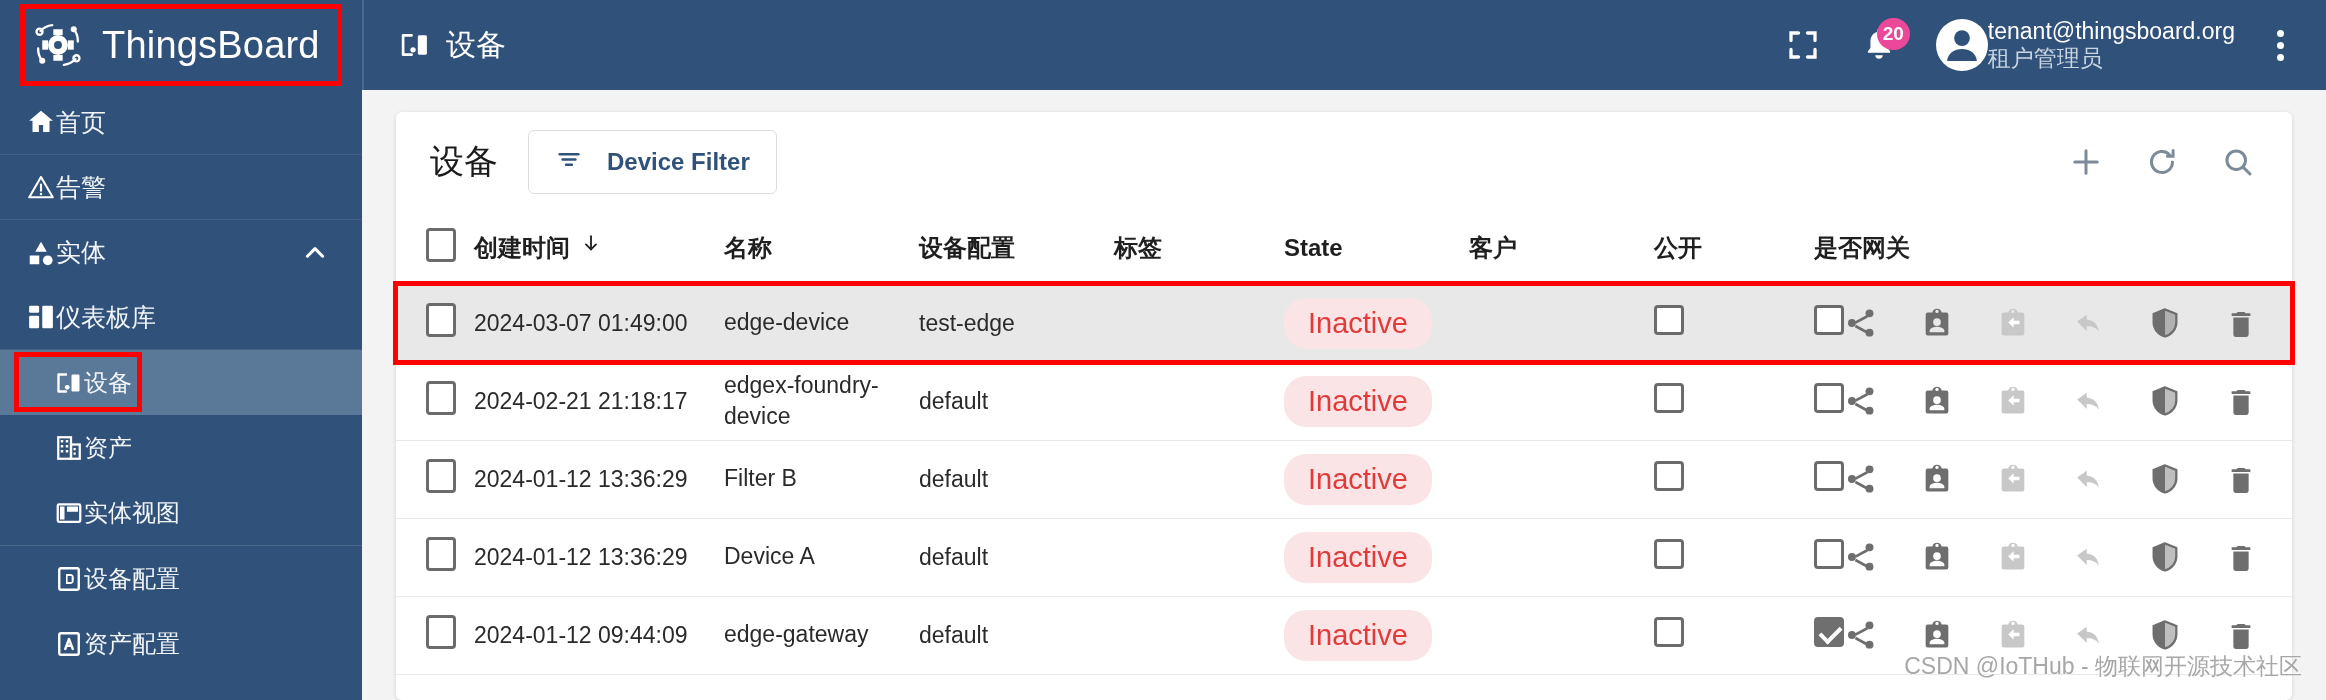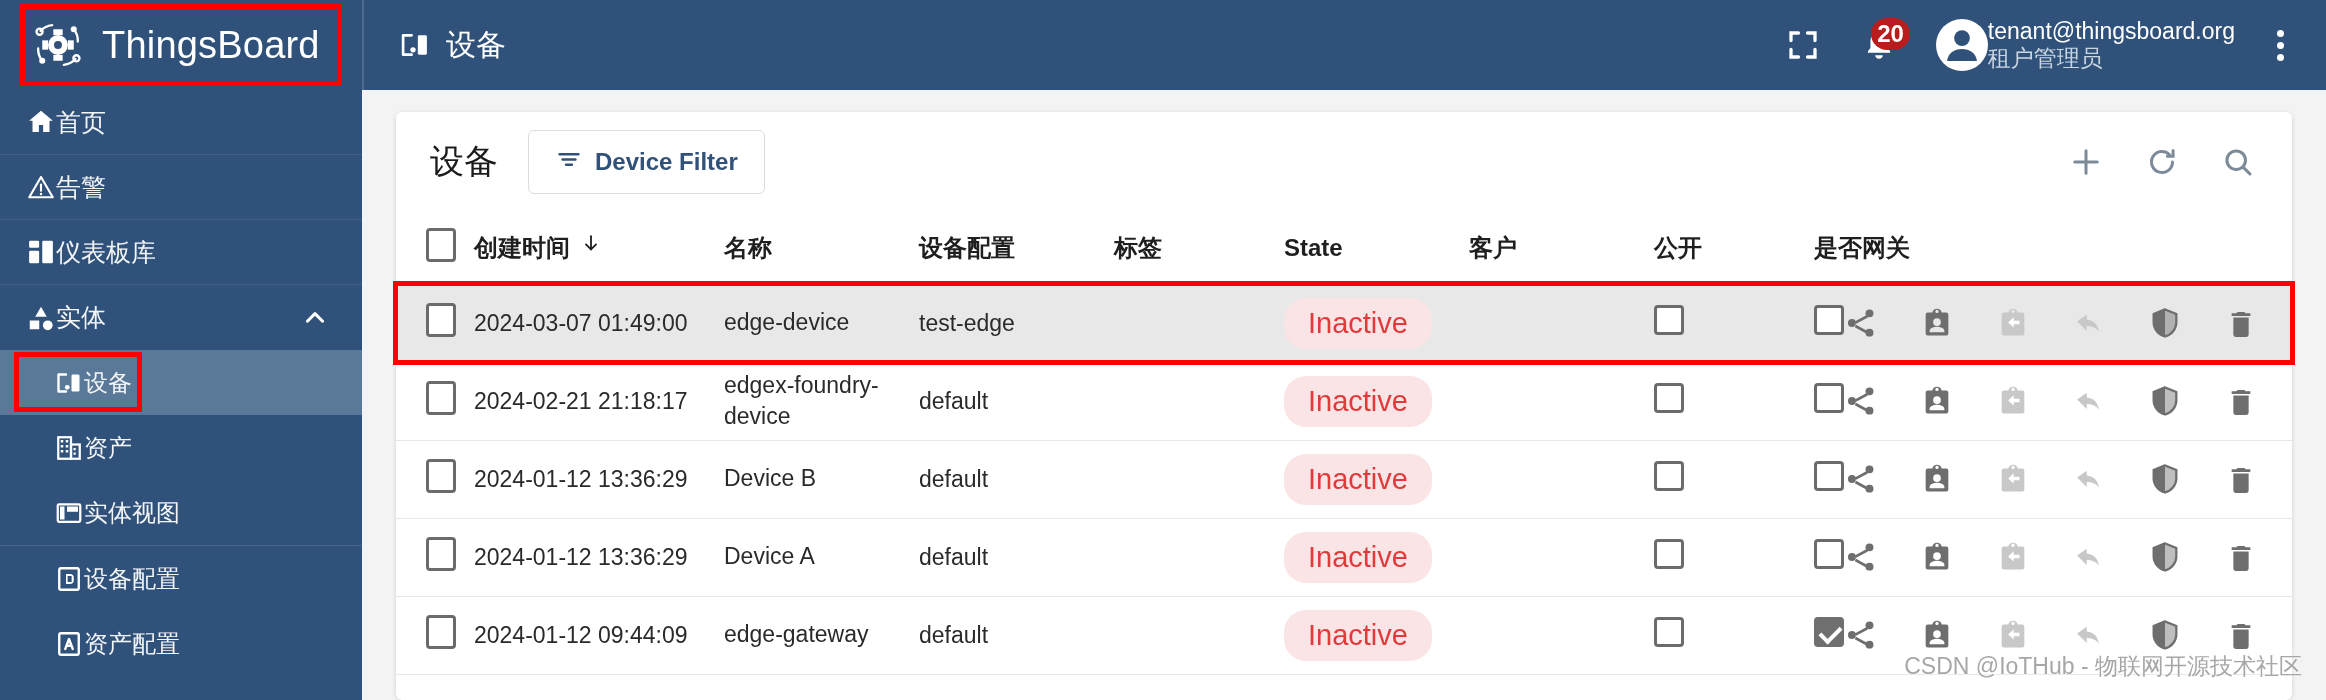--- a/index.html
+++ b/index.html
@@ -56,22 +56,22 @@
     display: flex; align-items: center; padding: 0 30px 0 34px;
     border-left: 2px solid rgba(255,255,255,.14);
   }
   .page-title { display: flex; align-items: center; gap: 14px; color: #fff; font-size: 30px; }
   .page-title .ti { width: 34px; height: 34px; }
   .topbar-spacer { flex: 1 1 auto; }
   .tb-actions { display: flex; align-items: center; gap: 30px; }
   .icon-btn { width: 46px; height: 46px; display: flex; align-items: center; justify-content: center; position: relative; }
   .badge {
     position: absolute; top: -4px; right: -8px; min-width: 32px; height: 32px;
-    background: #b91c1c; color: #fff; border-radius: 16px;
-    font-size: 24px; font-weight: 700; display: flex; align-items: center; justify-content: center; padding: 0 6px;
+    background: #ec4899; color: #fff; border-radius: 16px;
+    font-size: 19px; font-weight: 700; display: flex; align-items: center; justify-content: center; padding: 0 6px;
   }
   .user-block { display: flex; align-items: center; margin-left: 4px; }
   .avatar {
     width: 52px; height: 52px; border-radius: 50%; background: #fff;
     display: flex; align-items: center; justify-content: center; flex: 0 0 52px;
   }
   .user-text { display: flex; flex-direction: column; justify-content: center; line-height: 1.18; }
   .user-email { font-size: 23px; color: #ffffff; }
   .user-role { font-size: 23px; color: #c9d6e2; }
   .kebab { display: flex; flex-direction: column; gap: 5px; align-items: center; padding: 6px 12px; }
@@ -80,21 +80,21 @@
   
   #content { flex: 1 1 auto; background: #f3f3f3; padding: 22px 34px 0 34px; min-height: 0; }
   #card {
     background: #fff; border-radius: 6px; height: 100%;
     box-shadow: 0 1px 4px rgba(0,0,0,.14); display: flex; flex-direction: column;
     overflow: hidden;
   }
   .card-toolbar { height: 100px; flex: 0 0 100px; display: flex; align-items: center; padding: 0 30px 0 34px; }
   .card-title { font-size: 34px; color: #1b1b1b; margin-right: 30px; white-space: nowrap; }
   .filter-btn {
-    display: flex; align-items: center; gap: 12px;
+    display: flex; align-items: center; gap: 24px;
     border: 1px solid #dadce0; border-radius: 6px;
     padding: 14px 26px; background: #fff;
     font-size: 24px; font-weight: 700; color: #305179; white-space: nowrap;
   }
   .toolbar-spacer { flex: 1 1 auto; }
   .toolbar-icons { display: flex; align-items: center; gap: 40px; padding-right: 6px; }
 
   
   .tbl { width: 100%; border-collapse: collapse; table-layout: fixed; }
   .tbl th {
@@ -200,45 +200,45 @@
         <span class="nav-icon">
           <svg viewBox="0 0 24 24" width="30" height="30" fill="none" stroke="#fff" stroke-width="1.7">
             <path d="M12 4 2.6 20.2h18.8z" stroke-linejoin="round"></path>
             <line x1="12" y1="10" x2="12" y2="15" stroke-linecap="round"></line>
             <circle cx="12" cy="17.6" r="1" fill="#fff" stroke="none"></circle>
           </svg>
         </span>
         <span>告警</span>
       </div>
 
-      <div class="nav-item">
-        <span class="nav-icon">
-          <svg viewBox="0 0 24 24" width="30" height="30" fill="#fff">
-            <rect x="2.5" y="3" width="8" height="5.5" rx="1"></rect>
-            <rect x="2.5" y="11" width="8" height="10" rx="1"></rect>
-            <rect x="13" y="3" width="8.5" height="18" rx="1"></rect>
-          </svg>
-        </span>
-        <span>仪表板库</span>
-      </div>
-
       <div class="nav-item group">
         <span class="nav-icon">
           <svg viewBox="0 0 24 24" width="30" height="30" fill="#fff">
             <path d="M12 3 7.4 11h9.2z"></path>
             <rect x="3" y="14" width="7.6" height="7"></rect>
             <circle cx="17.4" cy="17.8" r="3.9"></circle>
           </svg>
         </span>
         <span>实体</span>
         <span class="nav-chevron">
           <svg viewBox="0 0 24 24" width="26" height="26" fill="none" stroke="#fff" stroke-width="2.8" stroke-linecap="round" stroke-linejoin="round">
               <polyline points="5,15 12,8 19,15"></polyline>
             </svg>
         </span>
+      </div>
+
+      <div class="nav-item">
+        <span class="nav-icon">
+          <svg viewBox="0 0 24 24" width="30" height="30" fill="#fff">
+            <rect x="2.5" y="3" width="8" height="5.5" rx="1"></rect>
+            <rect x="2.5" y="11" width="8" height="10" rx="1"></rect>
+            <rect x="13" y="3" width="8.5" height="18" rx="1"></rect>
+          </svg>
+        </span>
+        <span>仪表板库</span>
       </div>
 
       <div class="nav-item sub active">
         <span class="nav-hl"></span>
         <span class="nav-icon">
           <svg viewBox="0 0 24 24" width="30" height="30" fill="none" stroke="#fff" stroke-width="1.9">
             <path d="M9.6 5.2H3.6v13.6h6" stroke-linecap="round" stroke-linejoin="round"></path>
             <rect x="14" y="5.2" width="6.4" height="13.6" rx="1" fill="#fff" stroke="none"></rect>
             <circle cx="10.6" cy="15.4" r="1.9" fill="#fff" stroke="none"></circle>
           </svg>
@@ -527,21 +527,21 @@
                       <svg viewBox="0 0 24 24" width="34" height="34" fill="#6e6e6e">
                         <path d="M6.6 20a1.8 1.8 0 0 0 1.8 1.8h7.2A1.8 1.8 0 0 0 17.4 20V8.2H6.6zM18.6 5.2h-3.3l-.9-1H9.6l-.9 1H5.4v1.9h13.2z"></path>
                       </svg>
                     </span>
                   </div>
                 </td>
               </tr>
               <tr>
                 <td class="c-check"><span class="cbox"></span></td>
                 <td class="c-time"><span>2024-01-12 13:36:29</span></td>
-                <td class="c-name"><span class="name-wrap">Device B</span></td>
+                <td class="c-name"><span class="name-wrap">Filter B</span></td>
                 <td class="c-profile"><span>default</span></td>
                 <td class="c-label"><span></span></td>
                 <td class="c-state"><span class="pill">Inactive</span></td>
                 <td class="c-cust"><span></span></td>
                 <td class="c-public"><span class="cbox sq"></span></td>
                 <td class="c-gw"><span class="cbox sq"></span></td>
                 <td class="c-actions">
                   <div class="row-actions">
                     <span class="act">
                       <svg viewBox="0 0 24 24" width="34" height="34" fill="#6e6e6e">

